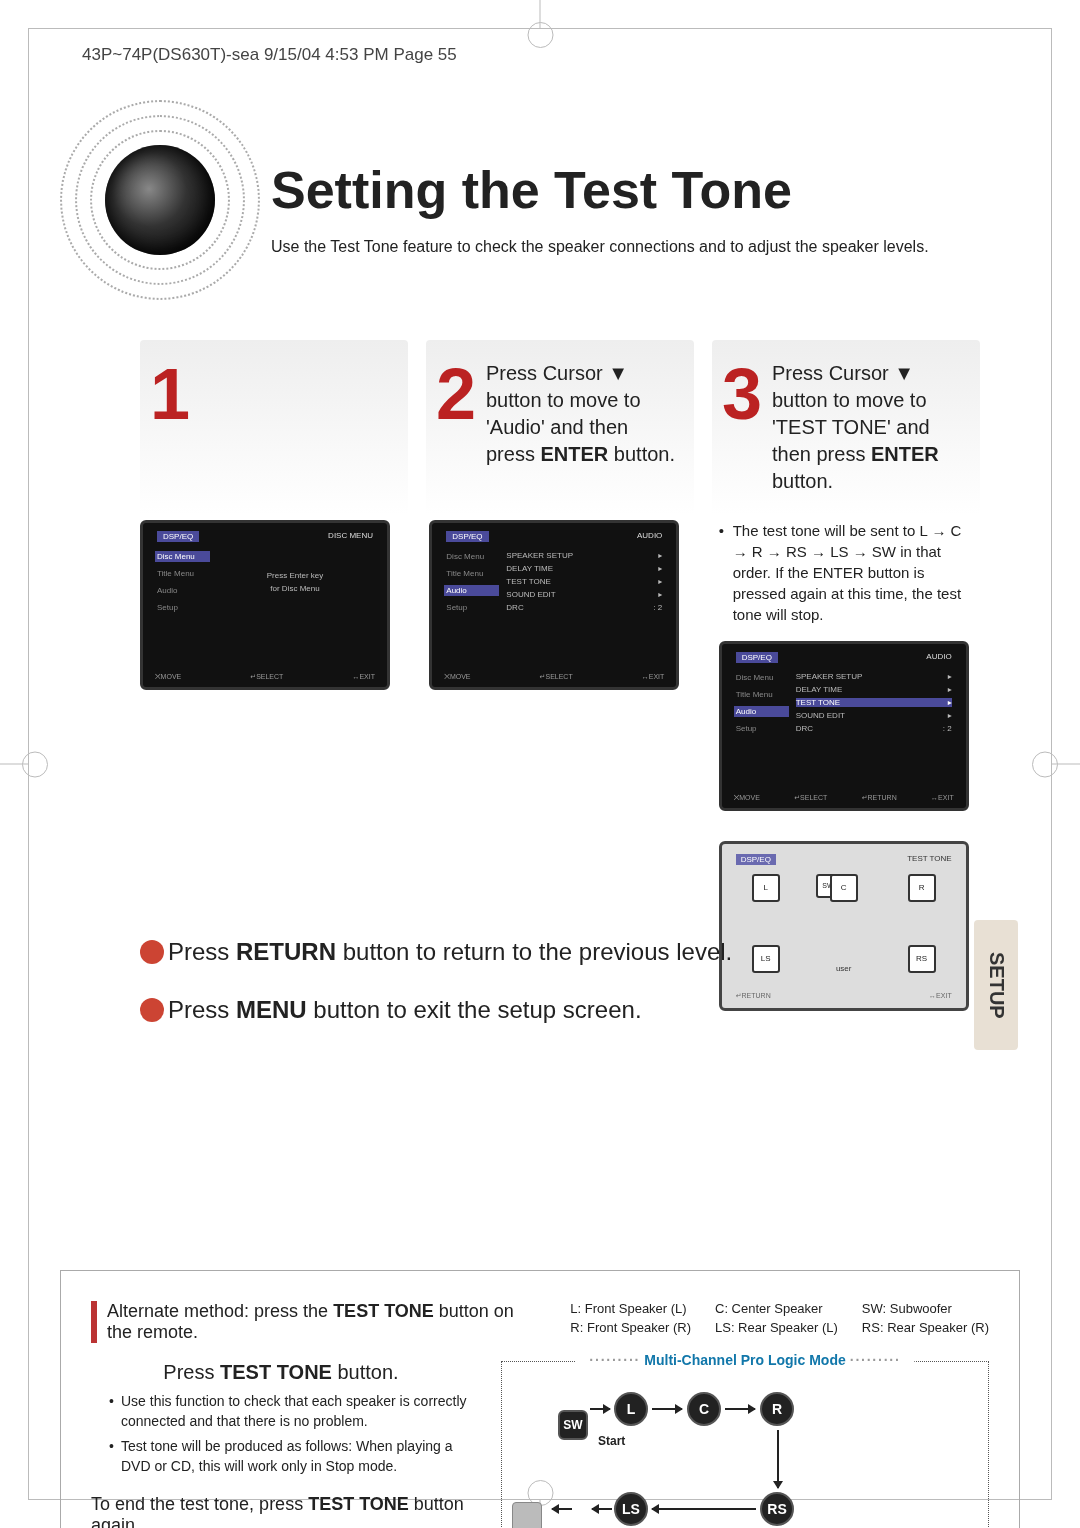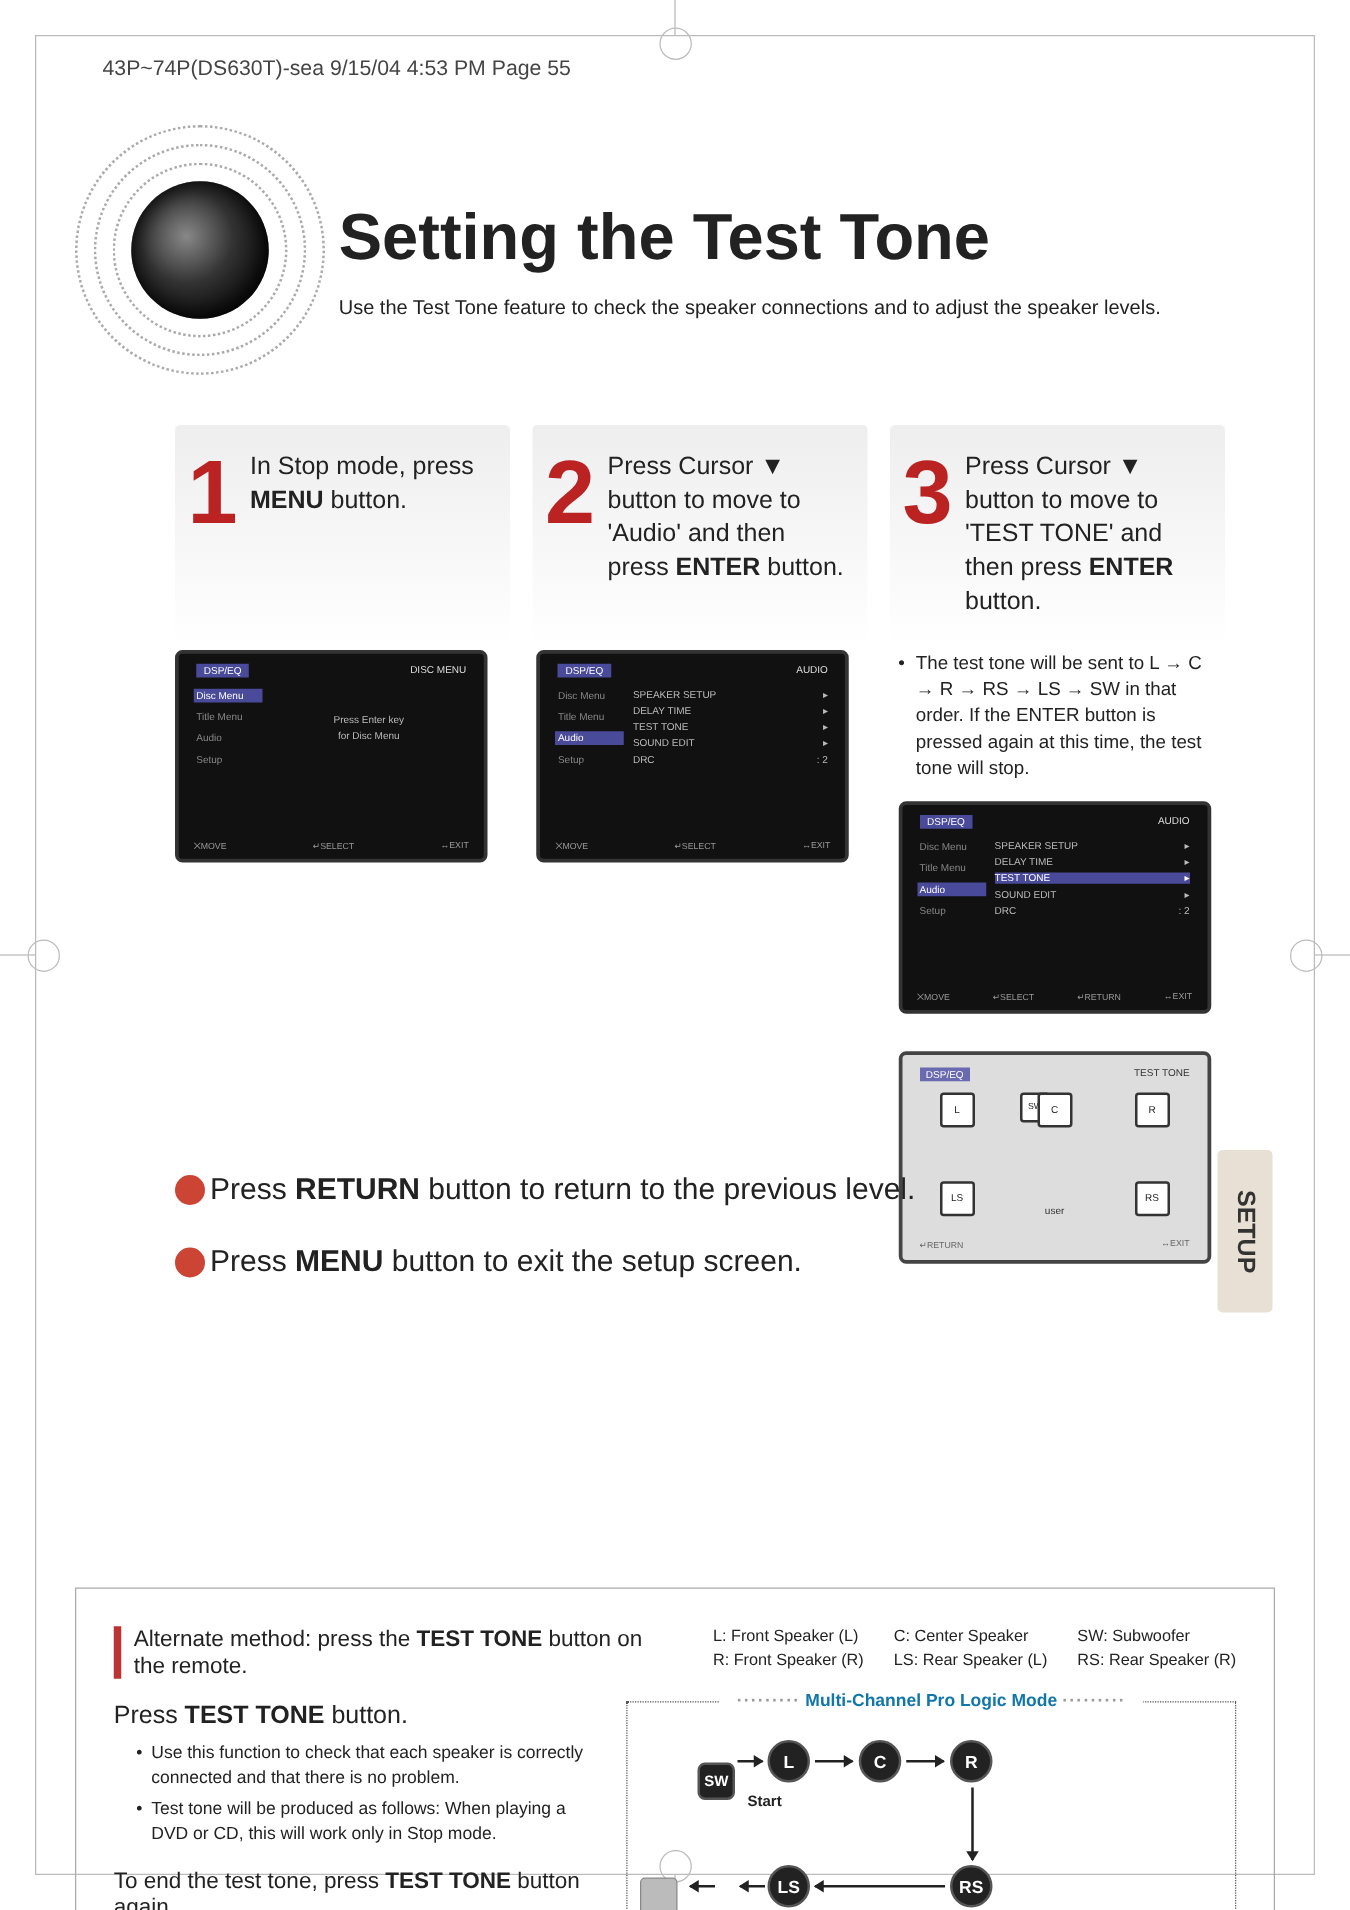--- a/index.html
+++ b/index.html
@@ -285,21 +285,21 @@
     grid-template-columns: auto auto auto;
     gap: 4px 24px;
     font-size: 13px;
   }
   .bp-body {
     display: flex;
     gap: 30px;
     align-items: flex-start;
   }
   .bp-left { flex: 0 0 380px; }
-  .bp-left h3 { font-size: 20px; font-weight:normal; margin-bottom: 8px; }
+  .bp-left h3 { font-size: 20px; font-weight:normal; margin-bottom: 8px; text-align: center; }
   .bp-left ul { list-style: none; padding-left: 18px; font-size: 14px; line-height:1.4; }
   .bp-left ul li { position:relative; padding-left: 12px; margin-bottom:6px; }
   .bp-left ul li::before { content:"•"; position:absolute; left:0; }
   .bp-left .end { font-size: 18px; margin-top: 18px; }
   .diagram-box {
     flex: 1;
     border: 1px dotted #555;
     padding: 16px 20px 10px 20px;
     position: relative;
     min-height: 200px;
@@ -389,21 +389,20 @@
 </div>
 
 <div class="title-block">
   <h1>Setting the Test Tone</h1>
   <p>Use the Test Tone feature to check the speaker connections and to adjust the speaker levels.</p>
 </div>
 
 <div class="steps-row">
   <div class="step">
     <div class="step-num">1</div>
-    <div class="step-text">In Stop mode, press <b>MENU</b> button.</div>
   </div>
   <div class="step">
     <div class="step-num">2</div>
     <div class="step-text">Press Cursor ▼ button to move to 'Audio' and then press <b>ENTER</b> button.</div>
   </div>
   <div class="step">
     <div class="step-num">3</div>
     <div class="step-text">Press Cursor ▼ button to move to 'TEST TONE' and then press <b>ENTER</b> button.</div>
   </div>
 </div>

